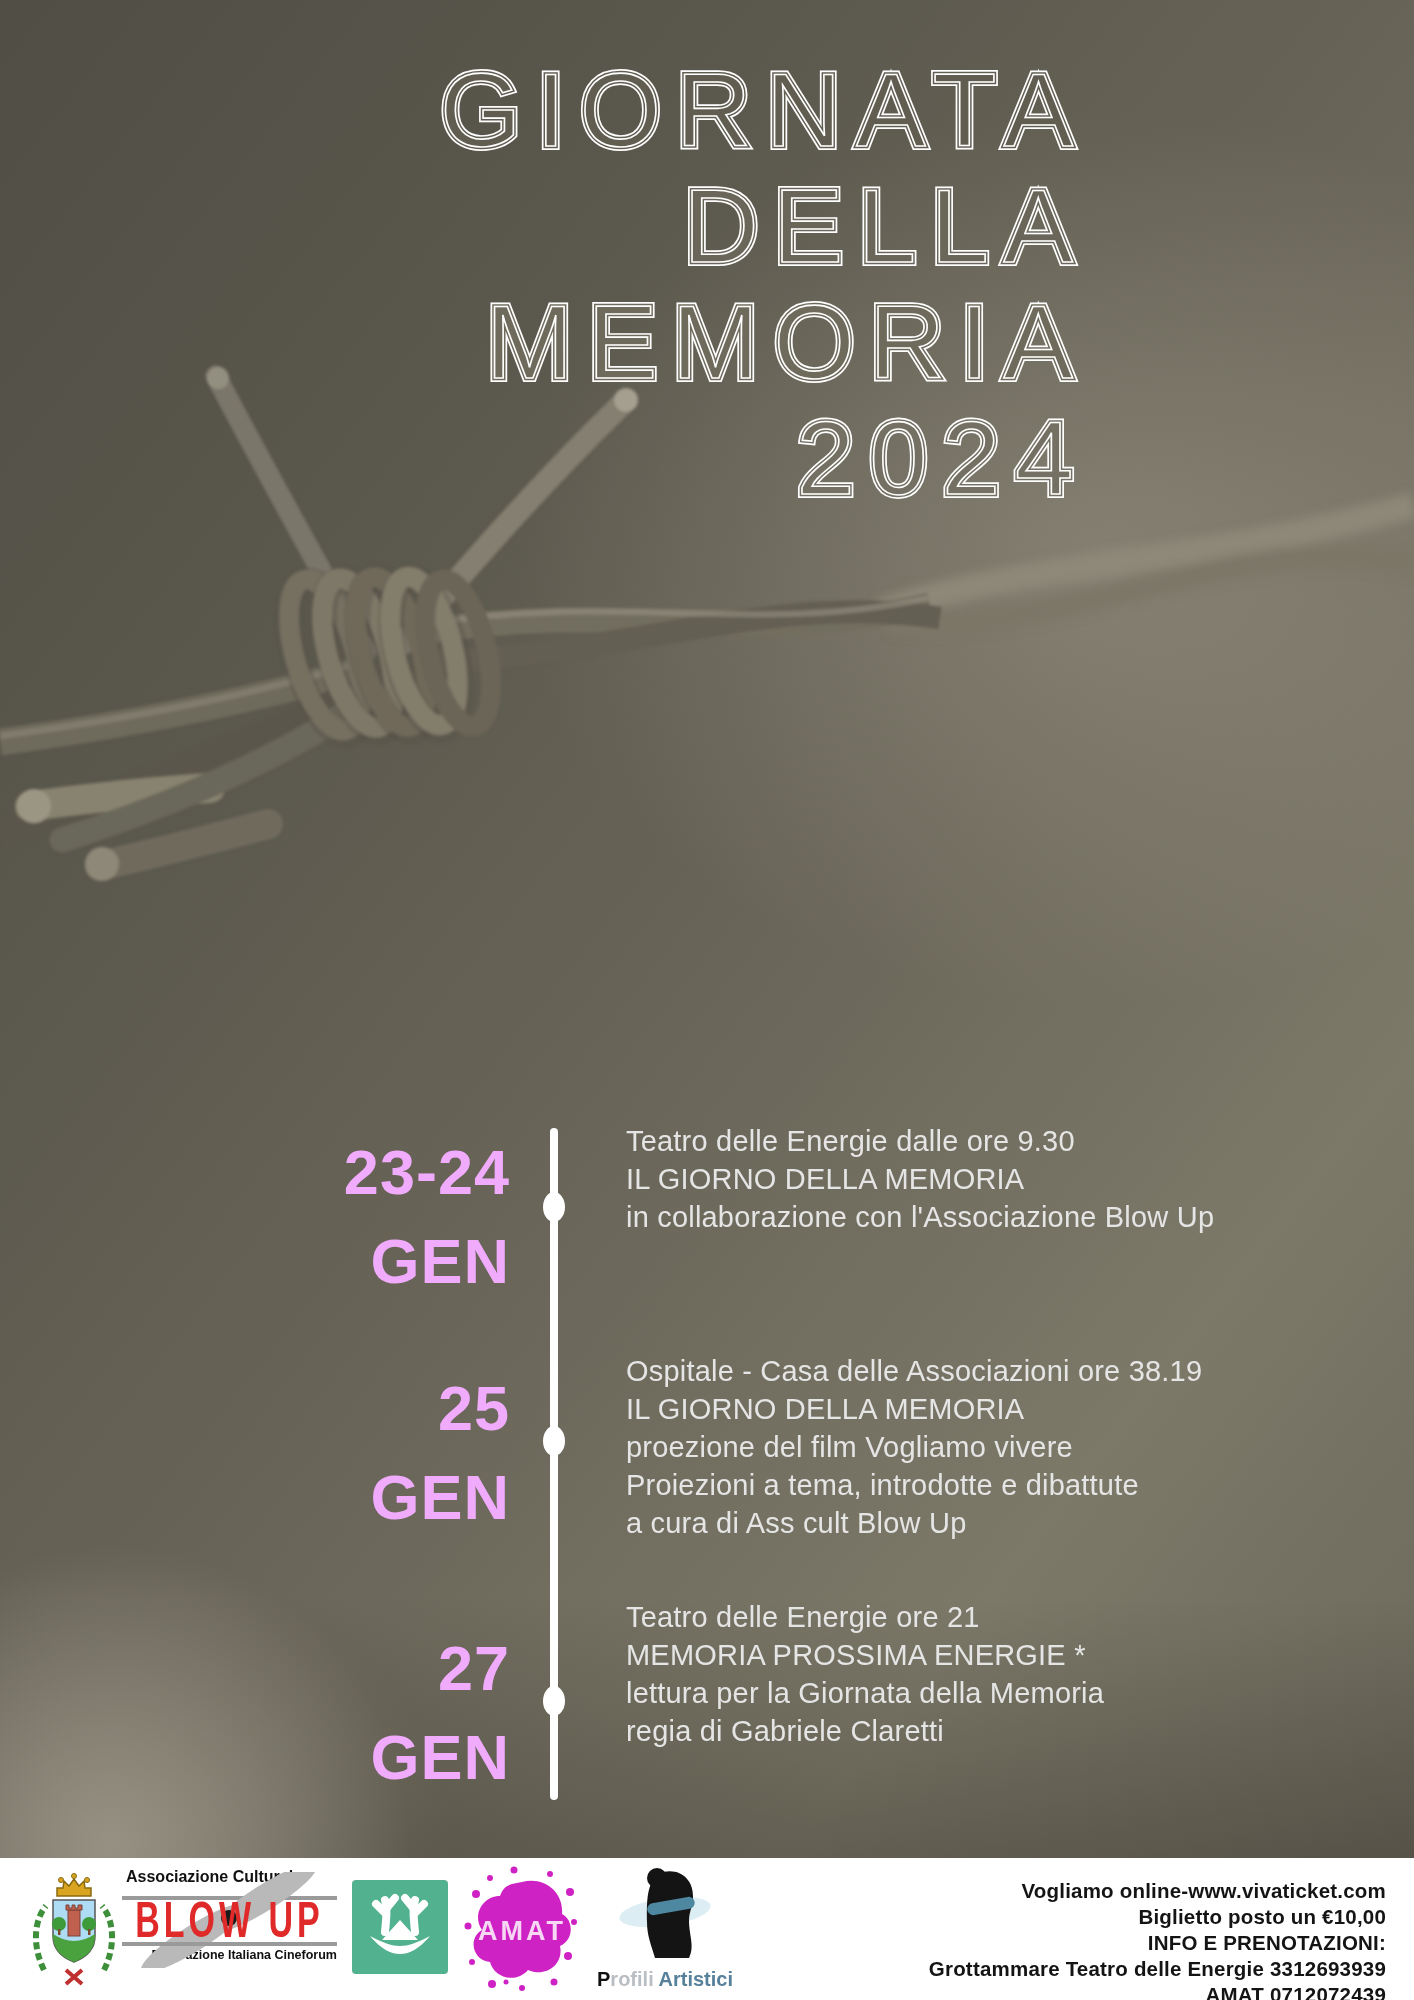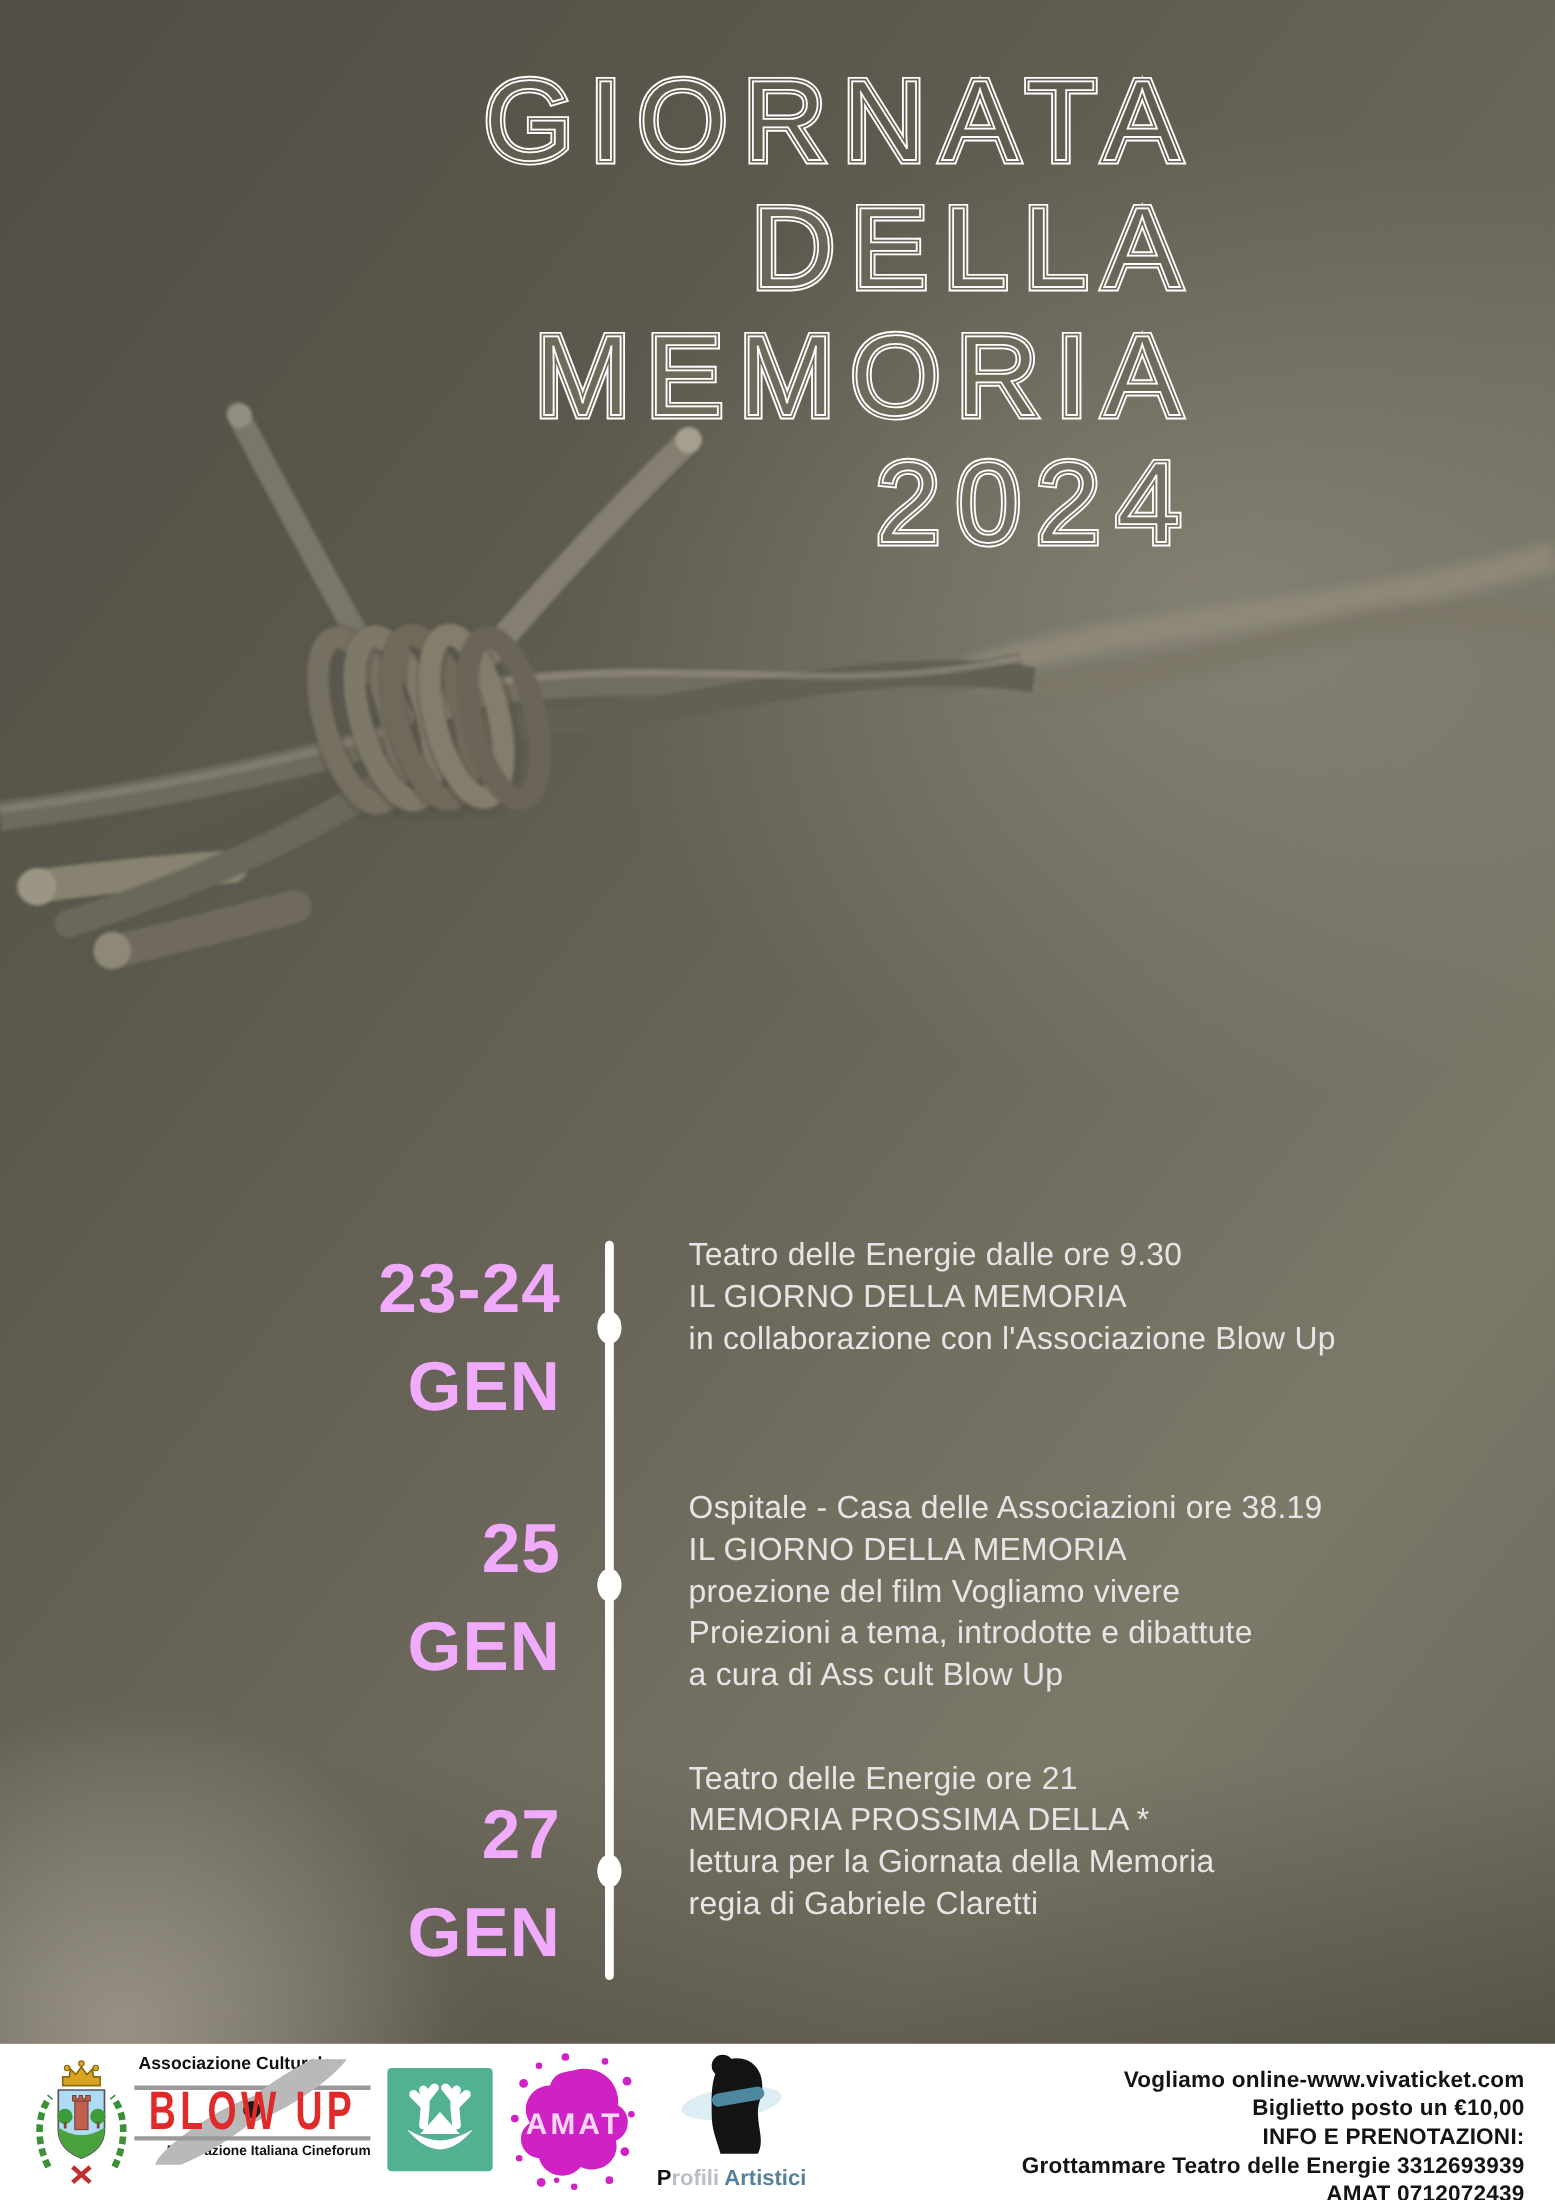--- a/index.html
+++ b/index.html
@@ -192,21 +192,21 @@
     <div>Proiezioni a tema, introdotte e dibattute</div>
     <div>a cura di Ass cult Blow Up</div>
   </div>
 
   <div class="date-col" style="top:1624px">
     <div>27</div>
     <div>GEN</div>
   </div>
   <div class="desc" style="top:1598px">
     <div>Teatro delle Energie ore 21</div>
-    <div>MEMORIA PROSSIMA DELLA *</div>
+    <div>MEMORIA PROSSIMA ENERGIE *</div>
     <div>lettura per la Giornata della Memoria</div>
     <div>regia di Gabriele Claretti</div>
   </div>
 
   <div class="footer">
 
     <div class="logo" style="left:28px; top:8px;">
       <svg width="92" height="126" viewBox="0 0 92 126">
         <path d="M29,30 h34 v-8 h-6 l-1,-7 -5,5 -5,-7 -5,7 -5,-5 -1,7 h-6 z" fill="#d9a520" stroke="#8a6a10" stroke-width="1.5"></path>
         <circle cx="33" cy="14" r="2.5" fill="#d9a520" stroke="#8a6a10"></circle>

